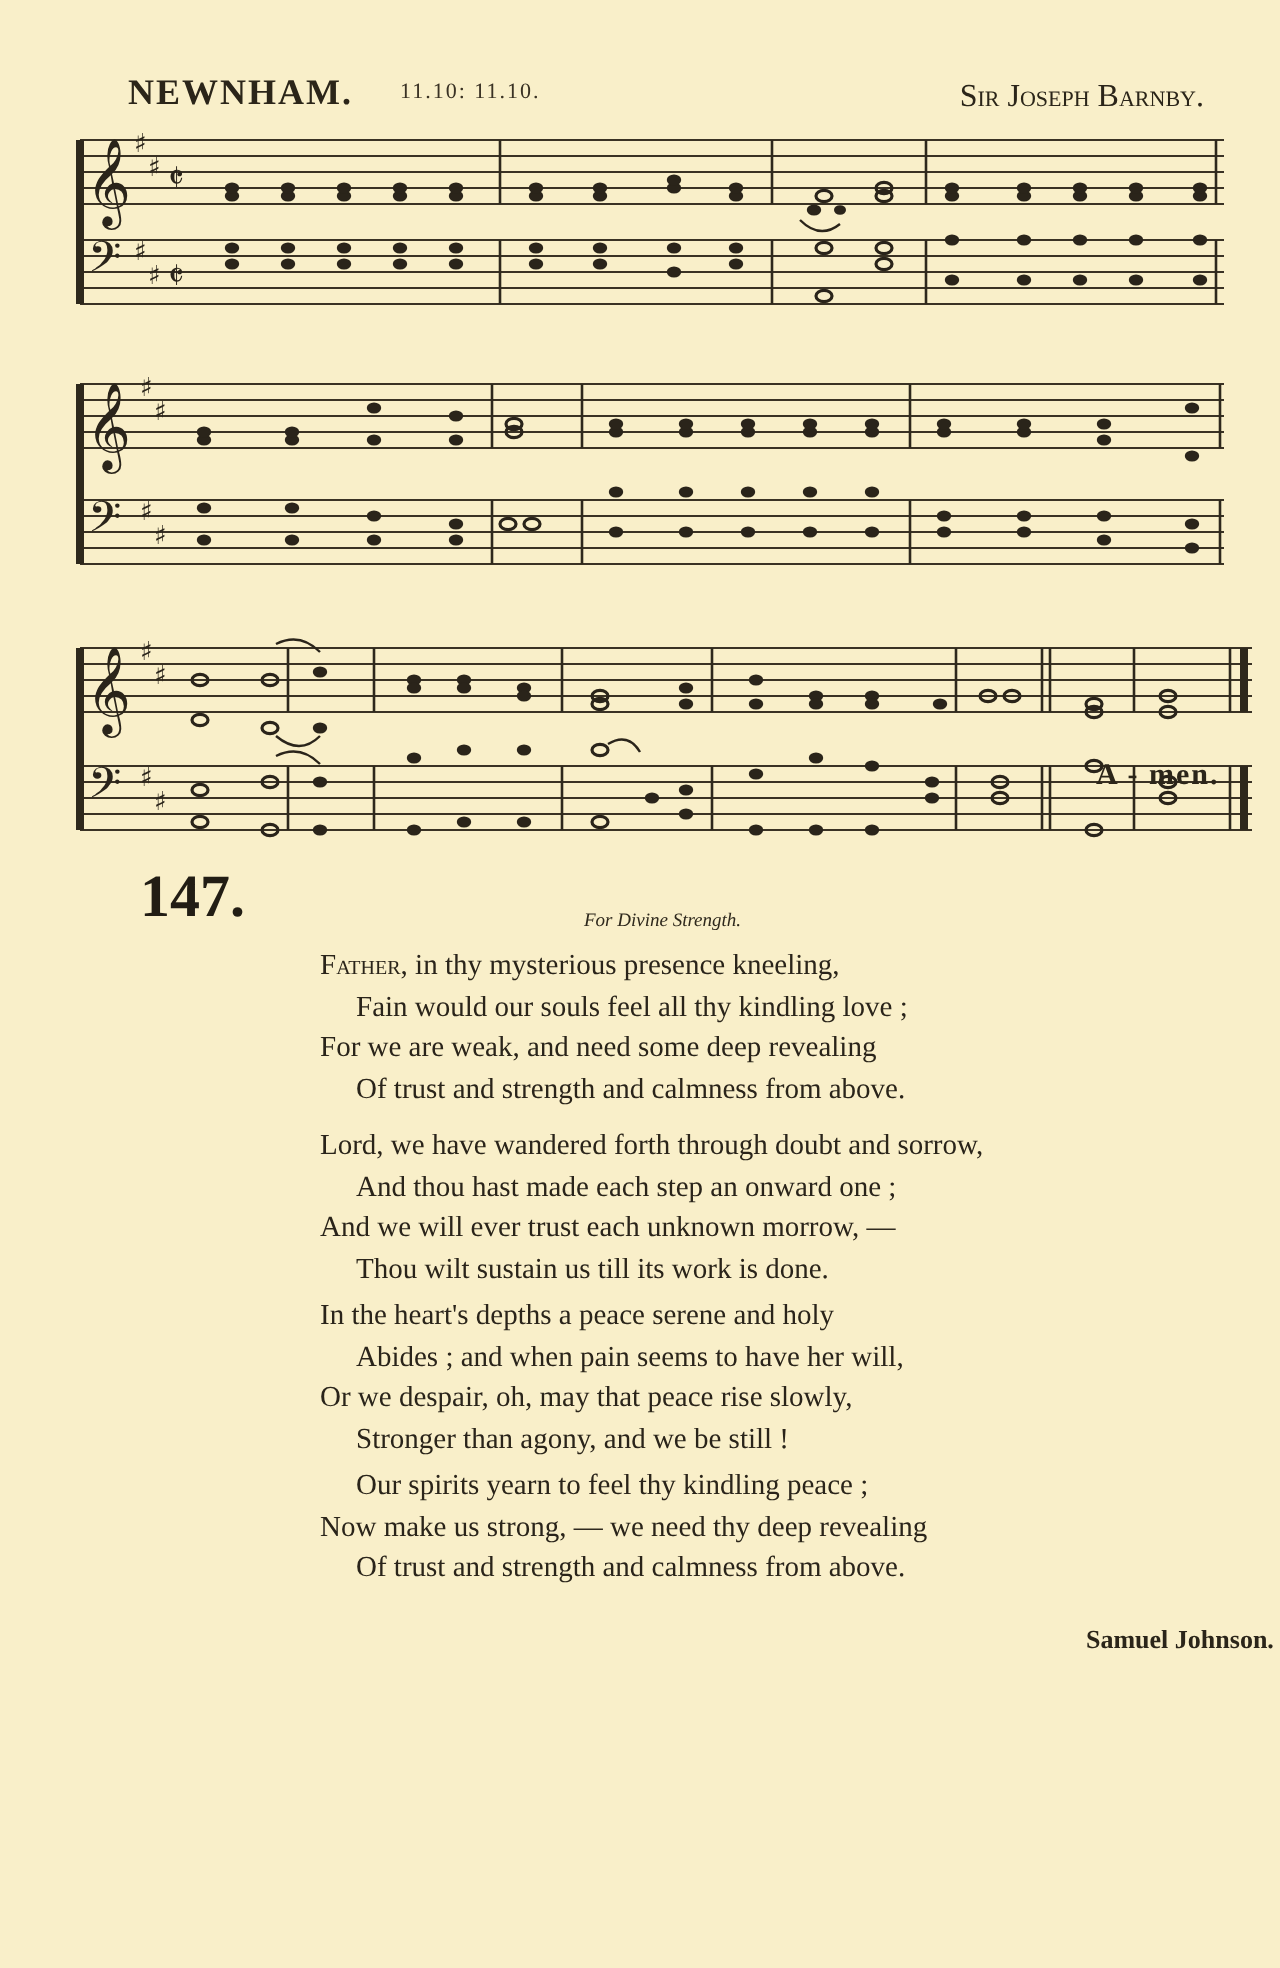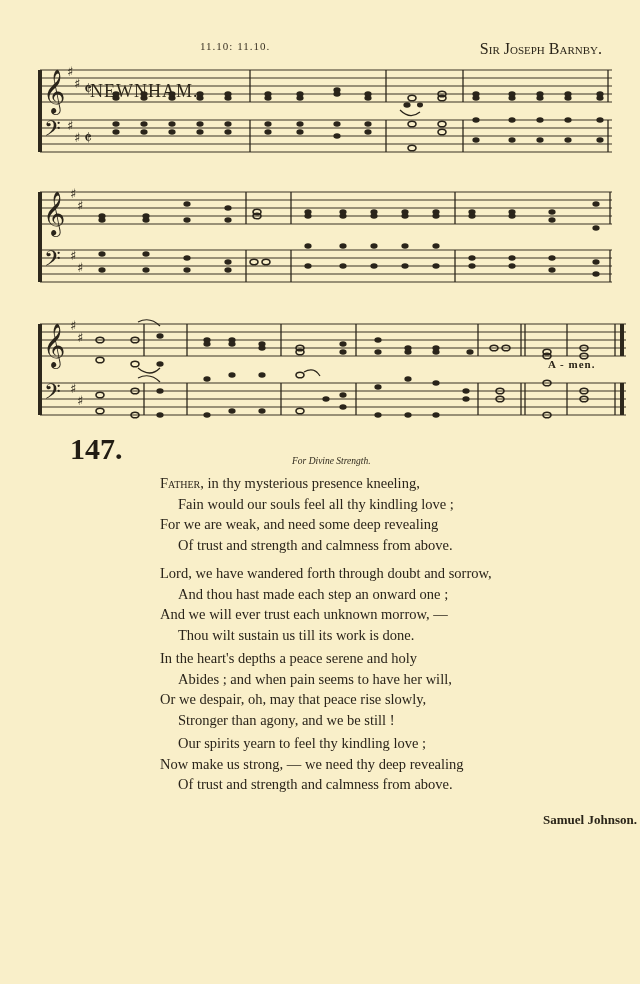--- a/index.html
+++ b/index.html
@@ -5,35 +5,34 @@
   html, body { margin:0; padding:0; }
   body {
     width:640px; height:984px; overflow:hidden;
     background:#f9efc9;
     color:#2a241a;
     font-family:"Liberation Serif","DejaVu Serif",serif;
     position:relative;
   }
   .abs { position:absolute; }
   .tune-title {
-    left:90px; top:36px; font-size:18px; font-weight:normal; letter-spacing:1px;
+    left:64px; top:36px; font-size:18px; font-weight:bold; letter-spacing:1px;
     color:#2b2519;
-    margin-top:45px;
   }
   .meter { left:200px; top:40px; font-size:11px; font-variant:small-caps; letter-spacing:1px; color:#3a3224; }
   .composer { right:38px; top:40px; font-size:16px; font-variant:small-caps; color:#2b2519; }
   svg.system { position:absolute; left:0; }
   .staffline { stroke:#3a3224; stroke-width:1.1; }
   .barline { stroke:#2e281c; stroke-width:1.3; }
   .thick { stroke:#2e281c; stroke-width:4; }
   .note { fill:#2a241a; }
   .hollow { fill:none; stroke:#2a241a; stroke-width:1.6; }
   .clef { font-family:"DejaVu Sans",sans-serif; fill:#2a241a; }
   .acc { font-family:"DejaVu Sans",sans-serif; fill:#2a241a; font-size:13px; }
-  .amen { left:548px; top:358px; font-size:11px; font-weight:bold; letter-spacing:1px; color:#2b2519; }
+  .amen { left:548px; top:380px; font-size:15px; font-weight:bold; letter-spacing:1px; color:#2b2519; }
   .hymn-number { left:70px; top:432px; font-size:30px; font-weight:bold; color:#221d14; }
   .subtitle { left:292px; top:456px; font-size:9.5px; font-style:italic; color:#2e281c; }
   .verse { left:0; width:640px; font-size:14.5px; line-height:20.5px; color:#2a241a; }
   .verse .line { position:relative; white-space:nowrap; }
   .verse .line.odd { padding-left:160px; }
   .verse .line.even { padding-left:178px; }
   .sc { font-variant:small-caps; }
   .author { left:497px; top:812px; font-size:13px; font-weight:bold; color:#2b2519;margin-left:46px; }
 </style>
 </head>
@@ -366,18 +365,18 @@
 </div>
 
 <div class="abs verse" style="top:648px">
   <div class="line odd">In the heart's depths a peace serene and holy</div>
   <div class="line even">Abides ; and when pain seems to have her will,</div>
   <div class="line odd">Or we despair, oh, may that peace rise slowly,</div>
   <div class="line even">Stronger than agony, and we be still !</div>
 </div>
 
 <div class="abs verse" style="top:733px">
-  <div class="line even">Our spirits yearn to feel thy kindling love ;</div>
+  <div class="line even">Our spirits yearn to feel thy kindling peace ;</div>
   <div class="line odd">Now make us strong, — we need thy deep revealing</div>
   <div class="line even">Of trust and strength and calmness from above.</div>
 </div>
 
 <div class="abs author">Samuel Johnson.</div>
 
 </body></html>

